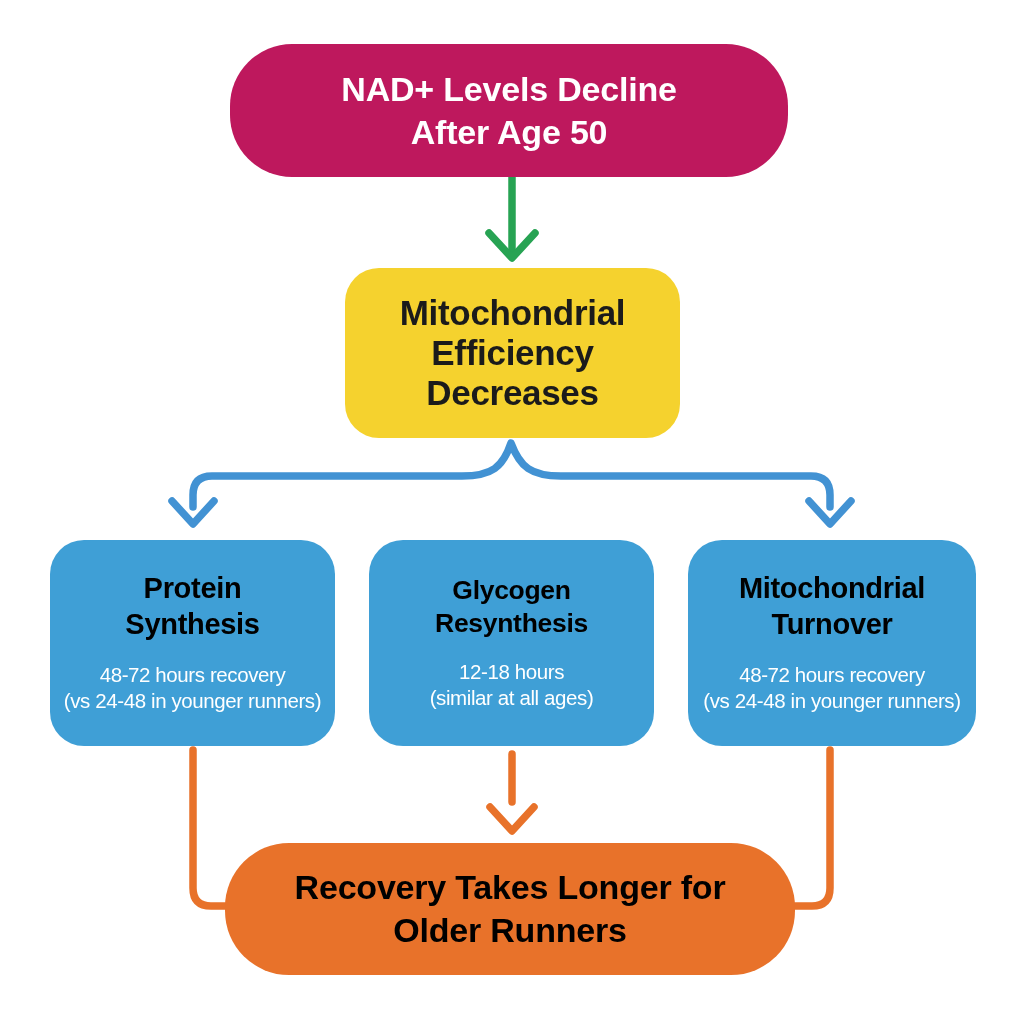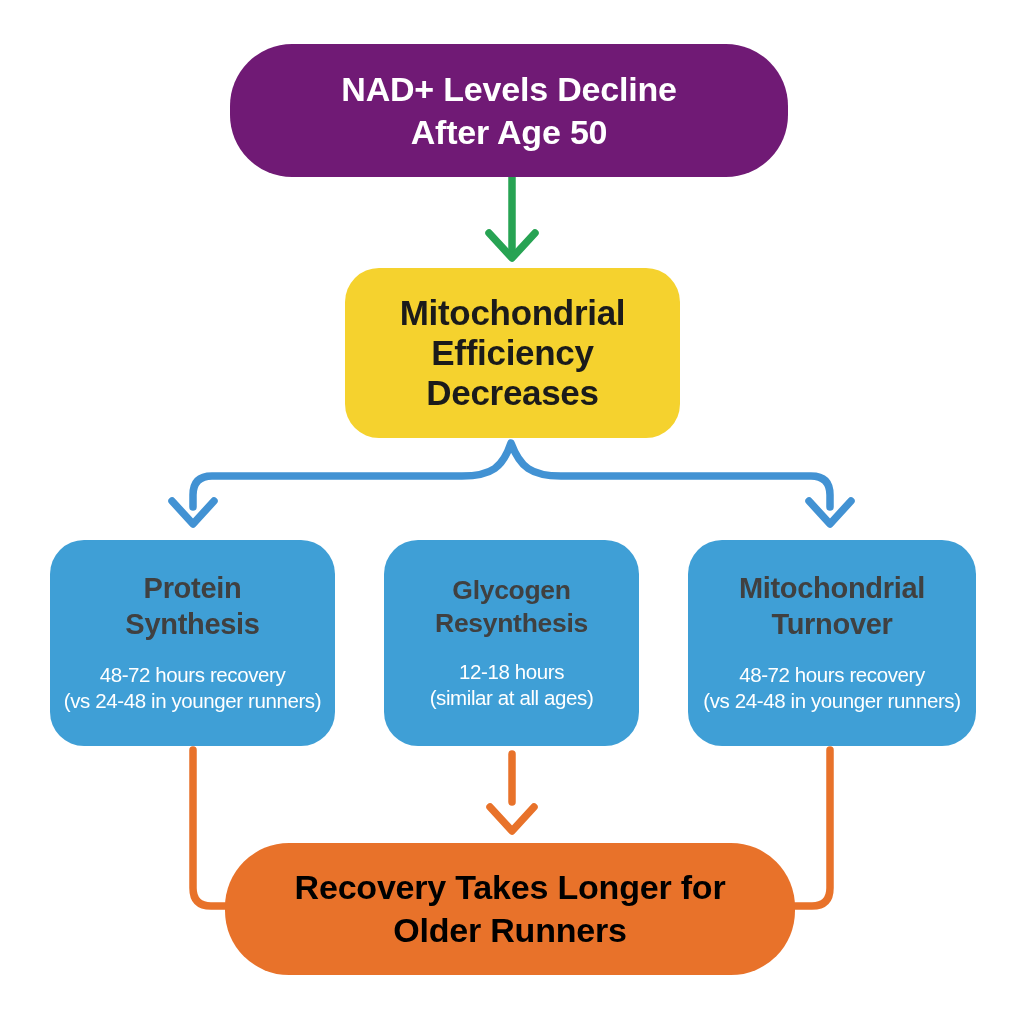--- a/index.html
+++ b/index.html
@@ -38,21 +38,21 @@
     text-align: center;
     box-sizing: border-box;
   }
   .node-label, .node-title, .node-detail {
     white-space: pre-line;
   }
   
   .node-nad {
     left: 230px; top: 44px;
     width: 558px; height: 133px;
-    background: #701a75;
+    background: #be185d;
     border-radius: 62px;
   }
   .node-nad .node-label {
     color: #ffffff;
     font-size: 34px;
     font-weight: bold;
     line-height: 1.26;
     letter-spacing: -0.2px;
   }
   
@@ -71,24 +71,24 @@
   }
   
   .node-blue {
     top: 540px;
     height: 206px;
     background: #3f9fd6;
     border-radius: 34px;
     padding: 10px 6px;
   }
   .node-protein  { left: 50px;  width: 285px; }
-  .node-glycogen { left: 384px; width: 255px; justify-content: center; }
+  .node-glycogen { left: 369px; width: 285px; justify-content: center; }
   .node-turnover { left: 688px; width: 288px; }
   .node-blue .node-title {
-    color: #404040;
+    color: #000000;
     font-size: 29px;
     font-weight: bold;
     line-height: 1.24;
     letter-spacing: -0.3px;
   }
   .node-glycogen .node-title {
     font-size: 26.5px;
   }
   .node-blue .node-detail {
     color: #ffffff;

